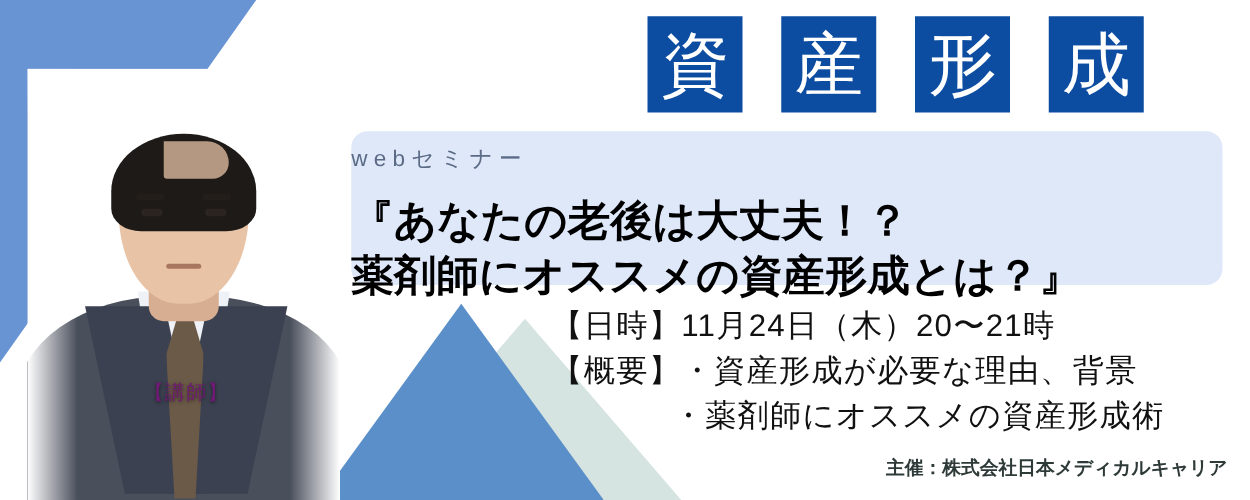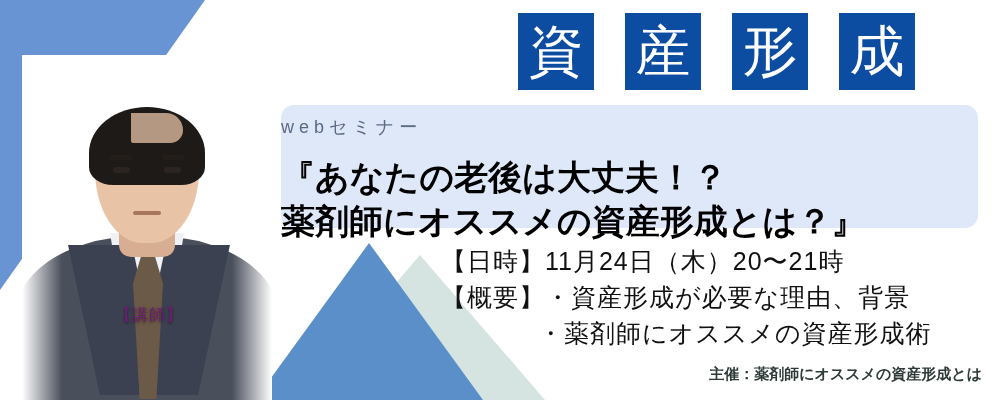--- a/index.html
+++ b/index.html
@@ -313,15 +313,15 @@
     <div id="title-main-line1">『あなたの老後は大丈夫！？</div>
     <div id="title-main-line2">薬剤師にオススメの資産形成とは？』</div>
   </div>
 
   <div id="details">
     <span class="detail-line" id="detail-line-1">【日時】11月24日（木）20〜21時</span>
     <span class="detail-line" id="detail-line-2">【概要】・資産形成が必要な理由、背景</span>
     <span class="detail-line" id="detail-line-3">・薬剤師にオススメの資産形成術</span>
   </div>
 
-  <div id="organizer">主催：薬剤師にオススメの資産形成とは</div>
+  <div id="organizer">主催：株式会社日本メディカルキャリア</div>
 
 </div>
 
 </body></html>

